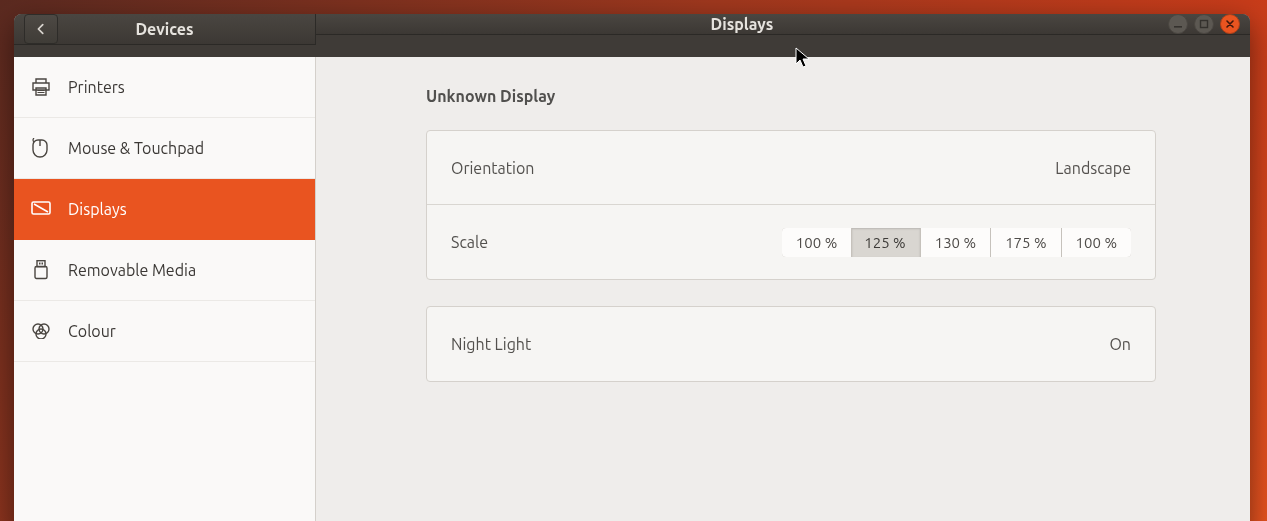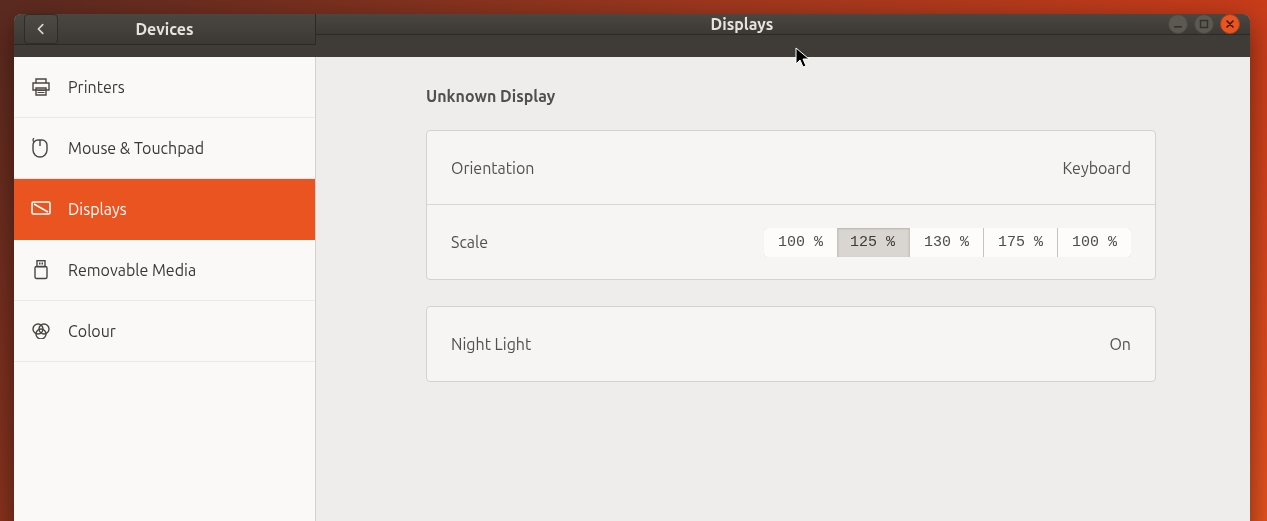--- a/index.html
+++ b/index.html
@@ -181,21 +181,20 @@
     font-size: 16px;
     color: #54514e;
   }
 
   
   .segmented {
     display: flex;
     border-radius: 4px;
     overflow: hidden;
     box-shadow: inset 0 0 0 1px #c2beb8;
-    font-family: Liberation Mono, monospace;
   }
   .segmented .seg {
     padding: 6px 14px;
     font-size: 15px;
     color: #4f4c49;
     background: #fdfcfb;
     border-right: 1px solid #c6c2bc;
     cursor: pointer;
     user-select: none;
   }
@@ -317,21 +316,21 @@
     </div>
 
     <div class="main">
 
       <div class="section-title">Unknown Display</div>
 
       <div class="panel">
 
         <div class="row">
           <span class="row-label">Orientation</span>
-          <span class="row-value">Keyboard</span>
+          <span class="row-value">Landscape</span>
         </div>
 
 
         <div class="row" style="cursor:default">
           <span class="row-label">Scale</span>
           <div class="segmented">
             <div class="seg">100 %</div>
             <div class="seg selected">125 %</div>
             <div class="seg">130 %</div>
             <div class="seg">175 %</div>

